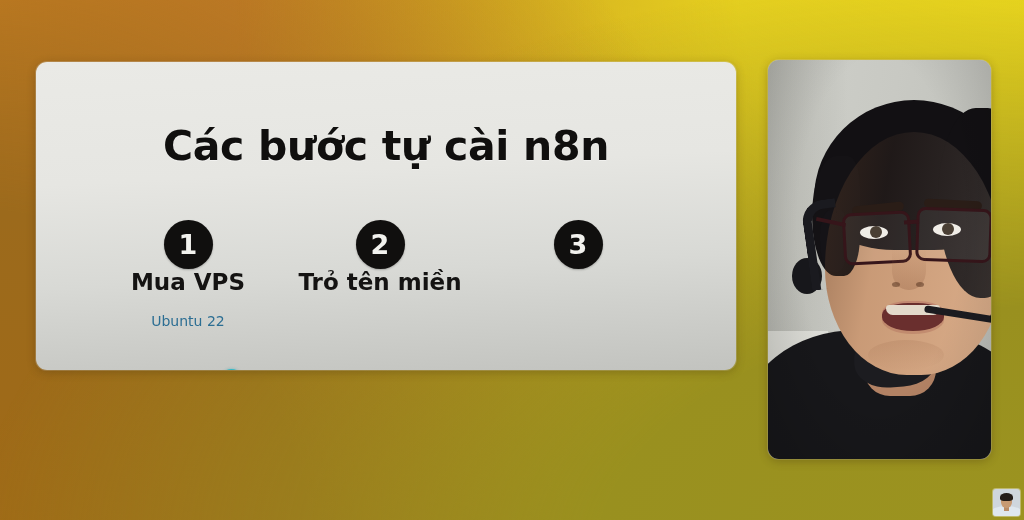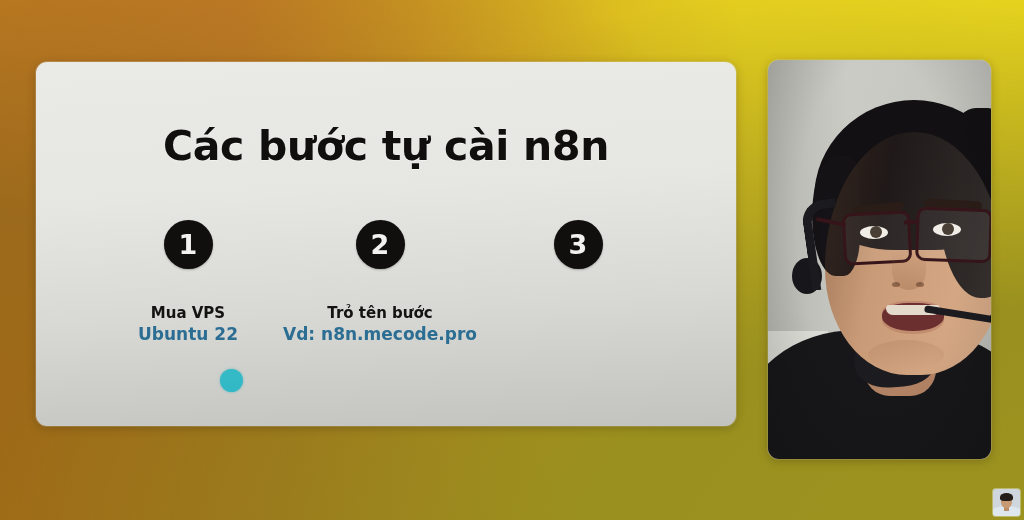--- a/index.html
+++ b/index.html
@@ -41,21 +41,21 @@
   .bg-center {
     background: radial-gradient(ellipse at 50% 55%, rgba(185,145,35,0.55) 0%, rgba(170,135,35,0.0) 70%);
   }
 
   
   .slide {
     position: absolute;
     left: 36px;
     top: 62px;
     width: 700px;
-    height: 364px;
+    height: 308px;
     border-radius: 11px;
     background: linear-gradient(177deg, #eaeae6 0%, #e6e6e2 36%, #d8d9d5 66%, #c2c3bf 100%);
     box-shadow: 0 2px 10px rgba(60,40,10,0.30), 0 0 0 1px rgba(255,255,255,0.22);
     overflow: hidden;
   }
   .slide-title {
     position: absolute;
     left: 0;
     right: 0;
     top: 62px;
@@ -92,31 +92,30 @@
     margin: 0 auto;
     display: flex;
     align-items: center;
     justify-content: center;
     font-size: 27px;
     font-weight: 700;
     line-height: 1;
     box-shadow: 0 1px 2px rgba(0,0,0,0.25);
   }
   .step-label {
-    margin-top: 36px;
-    font-size: 15px;
+    font-size: 23px;
     font-weight: 700;
     color: #141312;
     line-height: 1.15;
     white-space: nowrap;
   }
   .step-sub {
-    margin-top: 3px;
-    font-size: 17px;
-    font-weight: 700;
+    margin-top: 18px;
+    font-size: 14px;
+    font-weight: 400;
     color: #2c6e93;
     line-height: 1.15;
     white-space: nowrap;
   }
 
   
   .cursor-dot {
     position: absolute;
     left: 184px;
     top: 307px;
@@ -425,22 +424,21 @@
     <div class="steps">
 
       <div class="step step-0">
         <div class="step-badge">1</div>
         <div class="step-label">Mua VPS</div>
         <div class="step-sub">Ubuntu 22</div>
       </div>
 
       <div class="step step-1">
         <div class="step-badge">2</div>
-        <div class="step-label">Trỏ tên bước</div>
-        <div class="step-sub">Vd: n8n.mecode.pro</div>
+        <div class="step-label">Trỏ tên miền</div>
       </div>
 
       <div class="step step-2">
         <div class="step-badge">3</div>
       </div>
 
     </div>
 
     <div class="cursor-dot"></div>
   </div>

